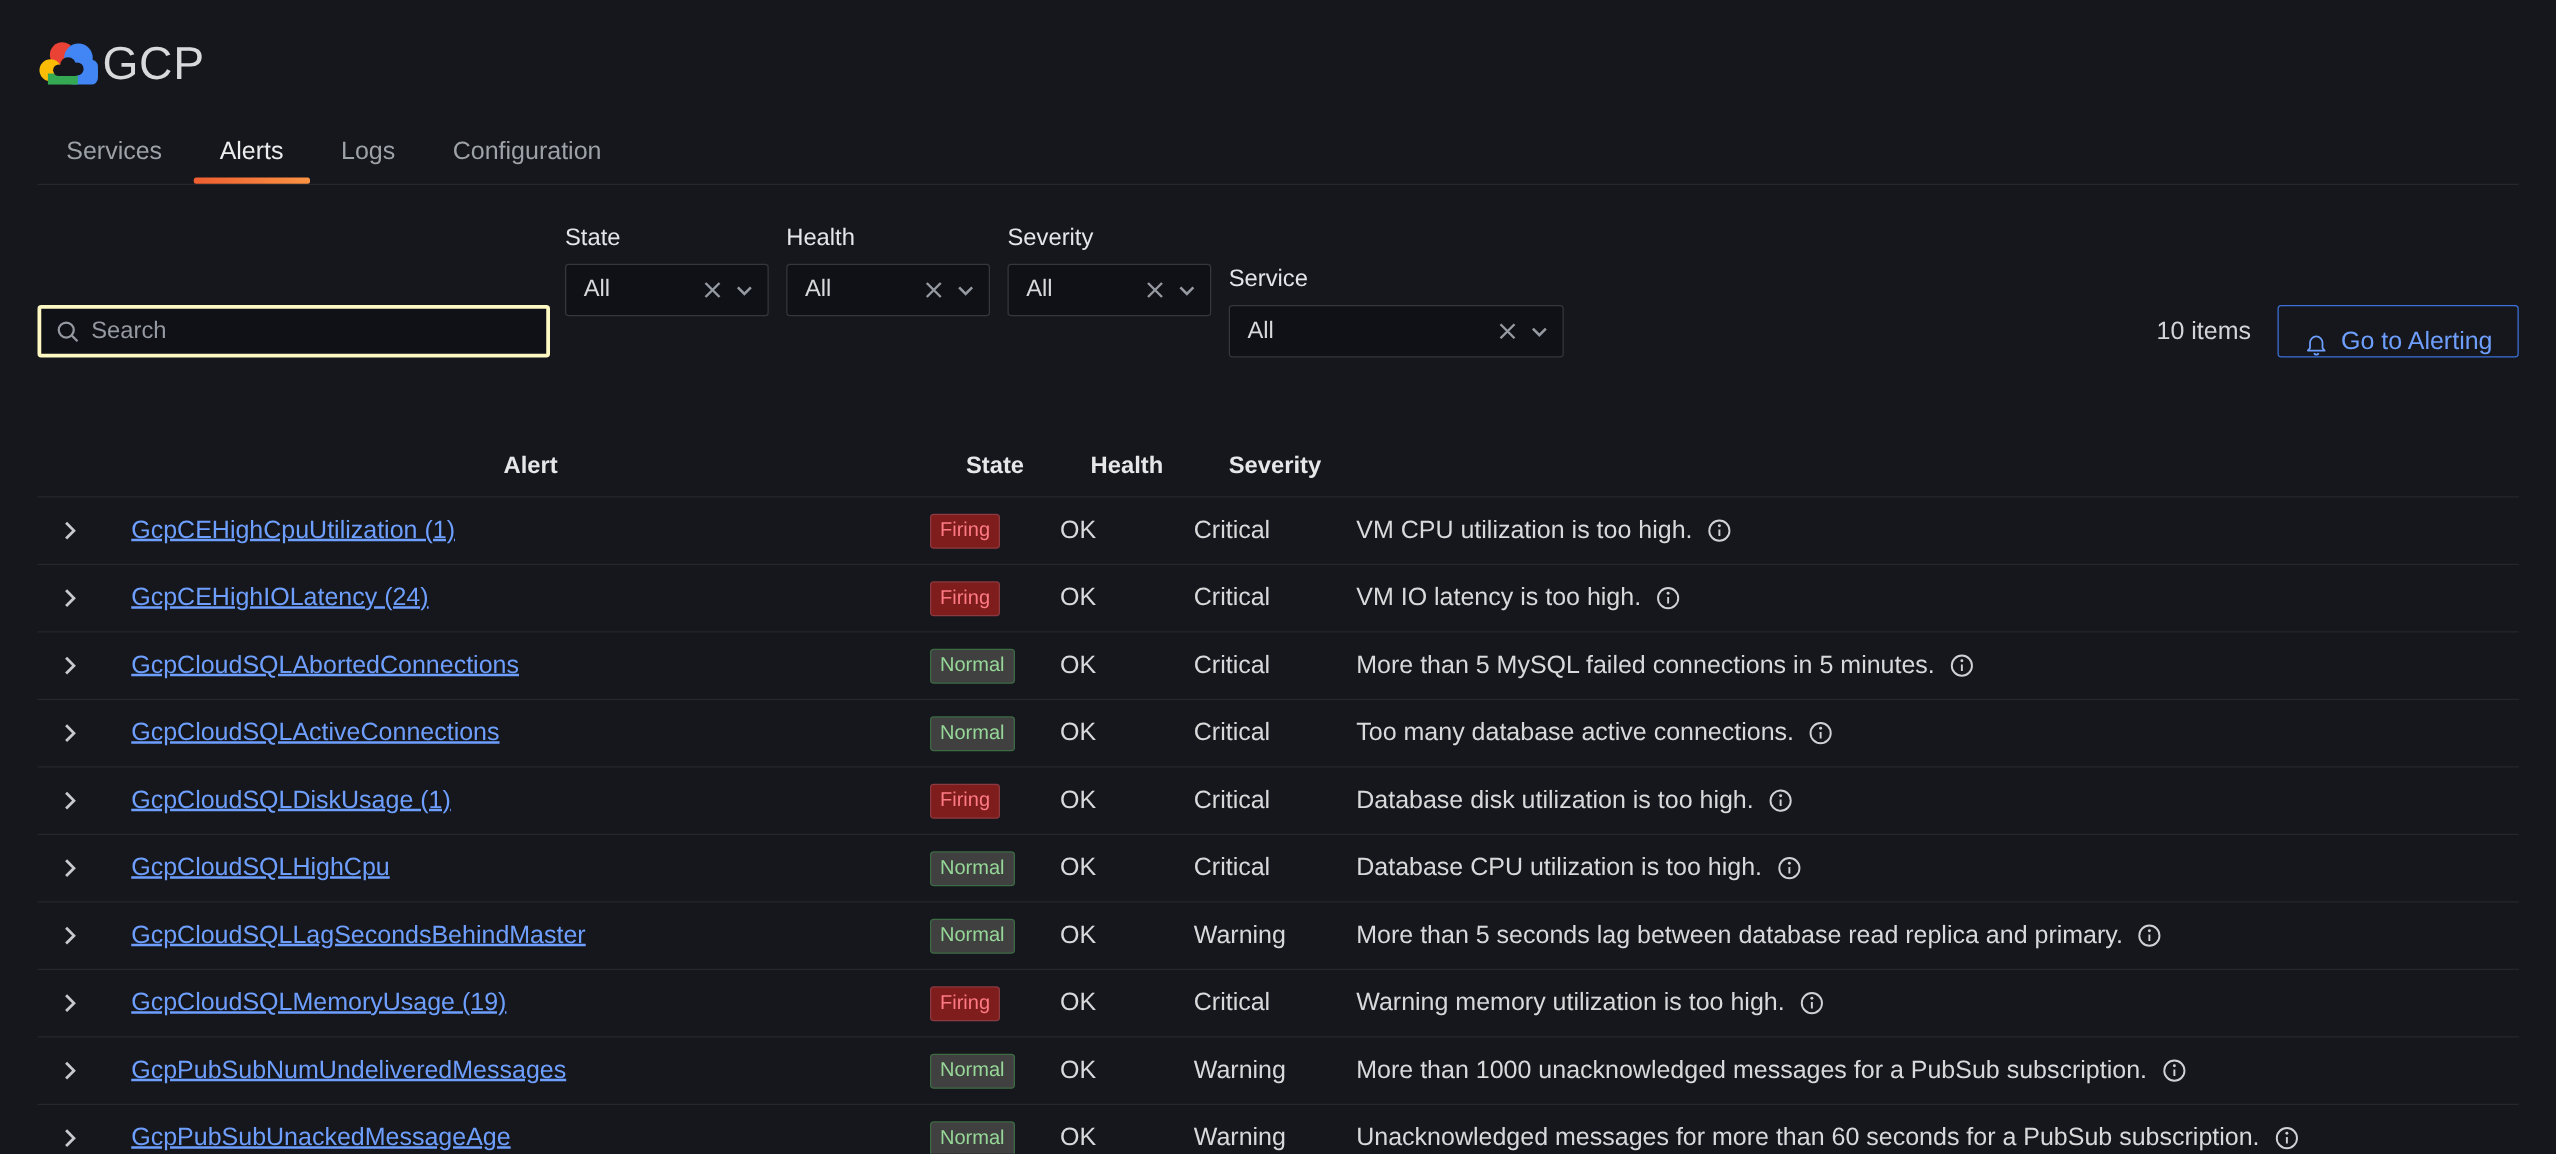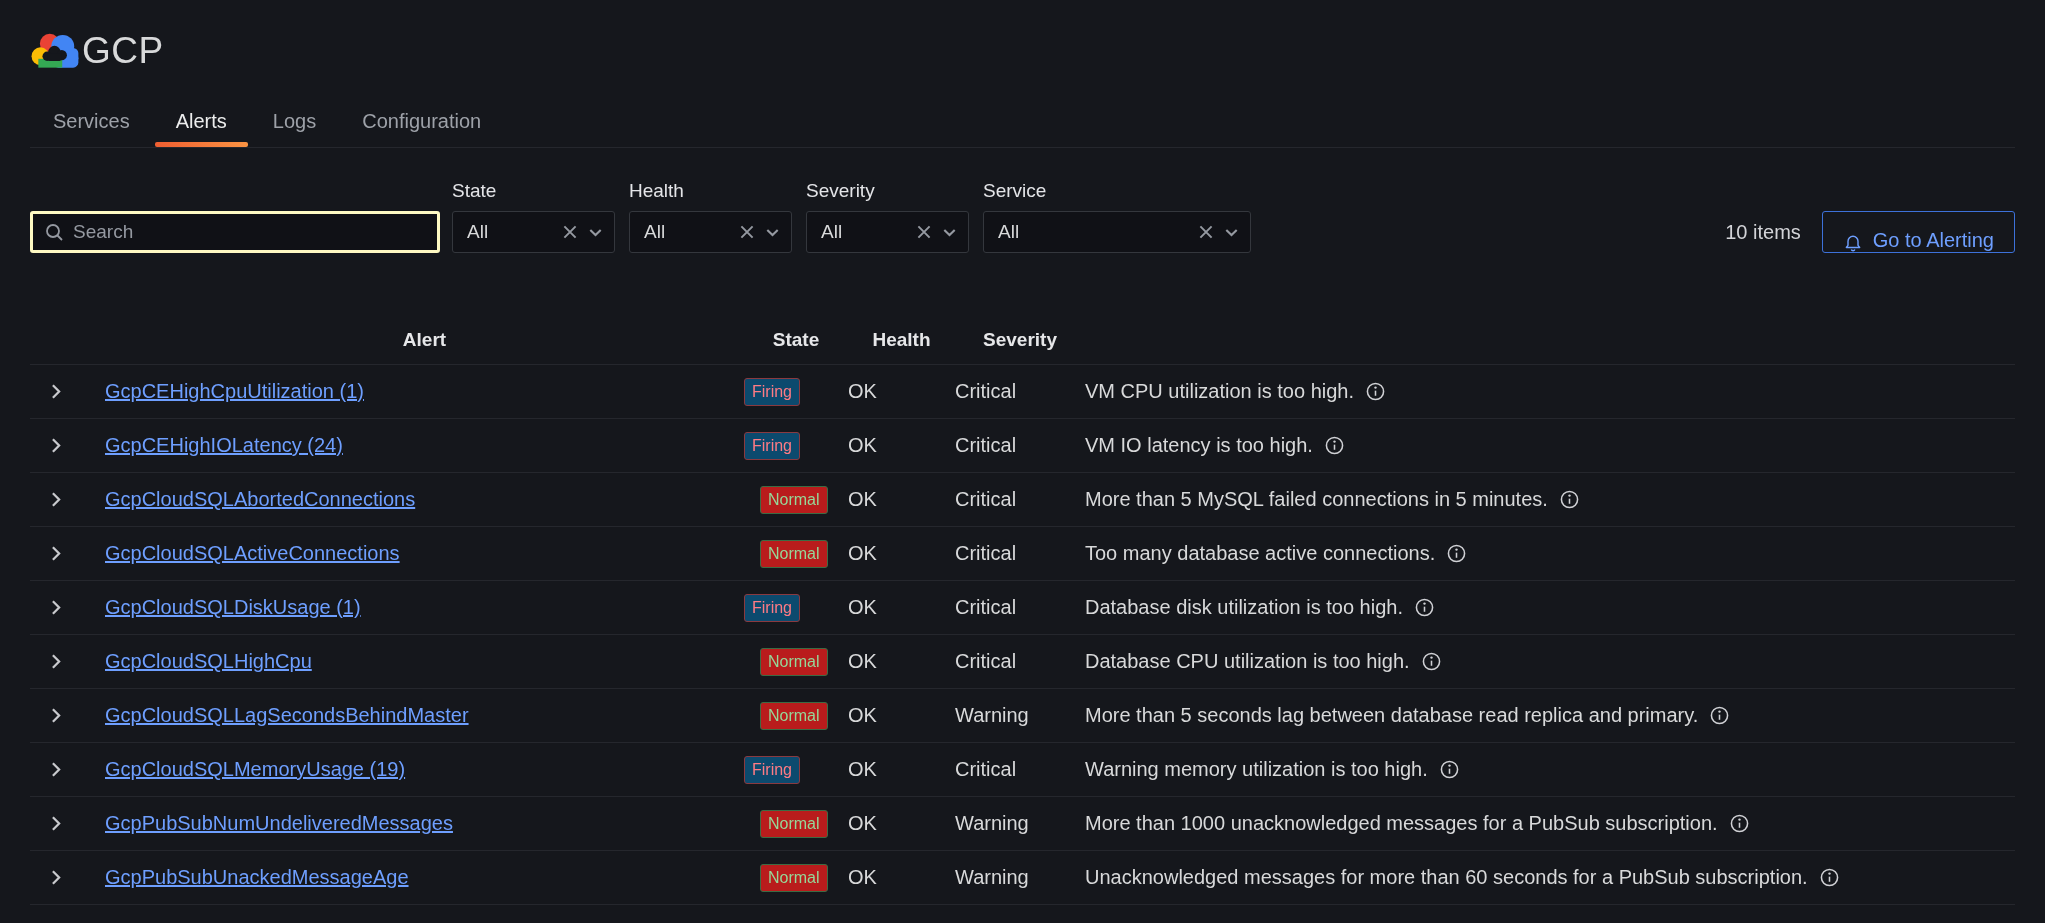--- a/index.html
+++ b/index.html
@@ -32,21 +32,21 @@
   }
   .search-box input {
     flex:1; background:transparent; border:none; outline:none; color:#d8d9da;
     font-size:19px; font-family:"Liberation Sans", sans-serif;
   }
   .search-box input::placeholder { color:#9599a1; }
   .icon-search { width:19px; height:19px; stroke:#9599a1; stroke-width:1.8; fill:none; }
 
   .selects { display:flex; gap:14px; margin-left:12px; }
   .select-group { width:163px; display:flex; flex-direction:column; }
-  .selects .select-group:nth-child(4) { width:268px; }
+  .selects .select-group:nth-child(4) { width:268px;margin-top:33px; }
   .select-label { font-size:19px; font-weight:500; color:#e4e5e8; margin-bottom:9px; }
   .select-box {
     height:42px; background:#101116; border:1px solid #34373d; border-radius:3px;
     display:flex; align-items:center; padding:0 12px 0 14px; cursor:pointer;
   }
   .select-value { flex:1; font-size:19px; color:#d8d9da; }
   .select-icons { display:flex; align-items:center; gap:12px; }
   .icon-x { width:14px; height:14px; stroke:#9599a1; stroke-width:1.4; fill:none; }
   .icon-chev { width:13px; height:9px; stroke:#9599a1; stroke-width:1.6; fill:none; }
 
@@ -64,22 +64,22 @@
   .grid { display:grid; grid-template-columns:52px 662px 104px 107px 130px 1fr; align-items:center; }
   .thead { height:50px; border-bottom:1px solid #25272d; font-size:19px; font-weight:600; color:#e6e7e9;text-align:center; }
   .trow { height:54px; border-bottom:1px solid #25272d; font-size:20px; }
   .cell-alert, .hcell-alert { padding-left:23px; }
   .cell-chevron { display:flex; justify-content:center; }
   .icon-chevright { width:10px; height:15px; stroke:#c8c9cd; stroke-width:1.8; fill:none; cursor:pointer; }
   .alert-link { color:#6e9fff; font-size:20px; }
   .badge {
     display:inline-block; font-size:16px; line-height:1; padding:5px 7px; border-radius:3px; border:1px solid;
   }
-  .badge.firing { color:#ff7b84; border-color:#8a3a40; background:#0c4a6e; }
-  .badge.normal { color:#96d798; border-color:#3c6b44; background:#b91c1c;margin-left:16px; }
+  .badge.firing { color:#ff7b84; border-color:#8a3a40; background:#7f1d1d; }
+  .badge.normal { color:#96d798; border-color:#3c6b44; background:#404040; }
   .cell-health, .cell-severity { color:#d8d9da; }
   .cell-summary { display:flex; align-items:center; gap:12px; color:#d8d9da; }
   .icon-info { width:19px; height:19px; stroke:#d0d1d5; stroke-width:1.3; flex:0 0 auto; cursor:pointer; }
   .icon-info .dot { fill:#d0d1d5; stroke:none; }
 </style>
 </head>
 <body>
 
 <div class="app-header">
   <svg class="logo-svg" viewBox="0 0 100 80">

